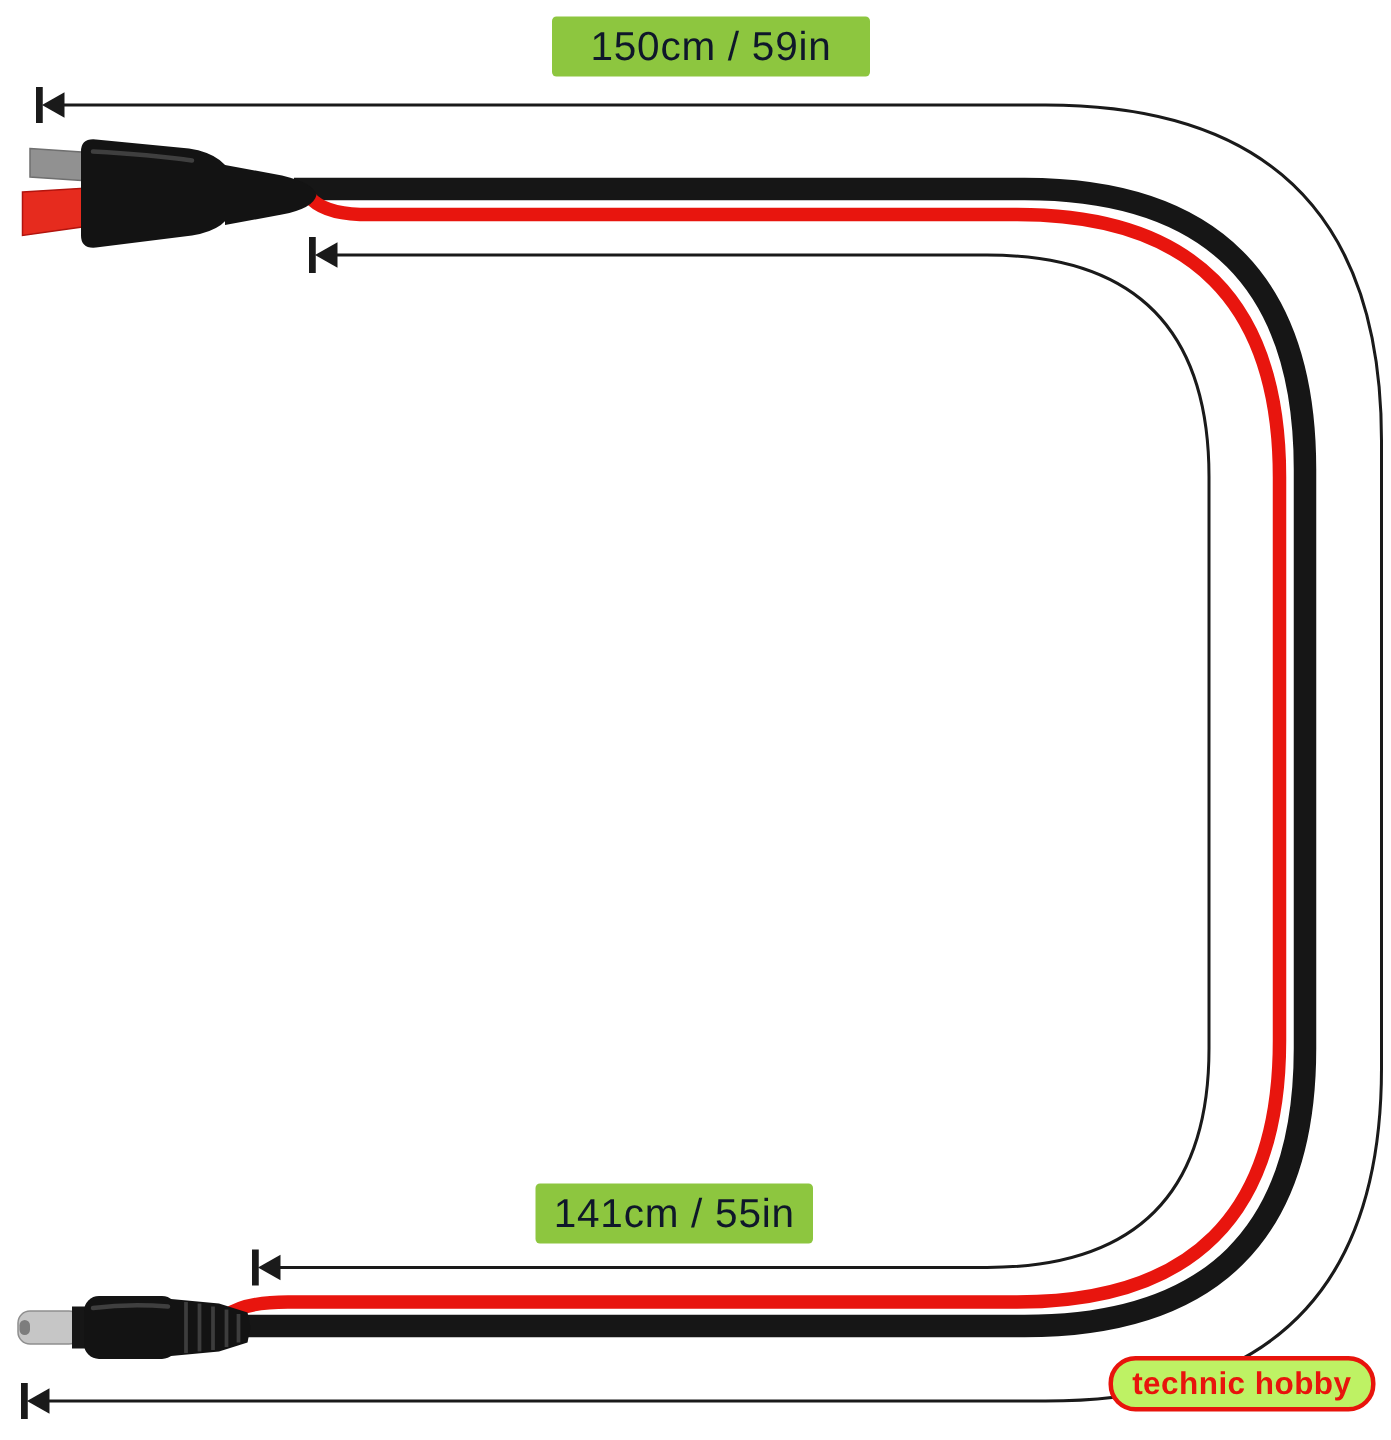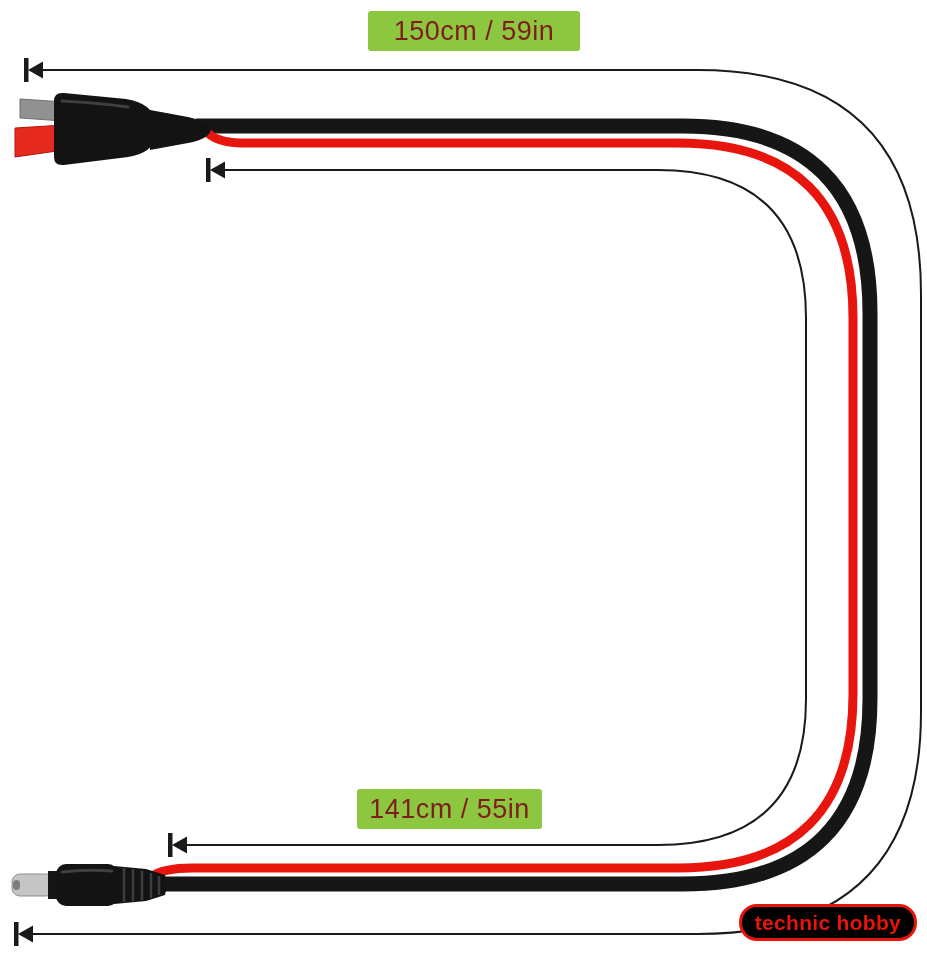--- a/index.html
+++ b/index.html
@@ -8,37 +8,37 @@
     width: 927px; height: 960px;
     background: #ffffff;
     font-family: "Liberation Sans", sans-serif;
     position: relative;
     overflow: hidden;
   }
   .stage { position: absolute; left: 0; top: 0; }
   .badge {
     position: absolute;
     background: #8dc63f;
-    color: #7f1d1d;
+    color: #0f172a;
     font-size: 27px;
     border-radius: 3px;
     display: flex; align-items: center; justify-content: center;
     letter-spacing: 0.5px;
   }
   .badge-top { left: 368px; top: 11px; width: 212px; height: 40px; }
   .badge-bottom { left: 357px; top: 789px; width: 185px; height: 40px; }
   .watermark {
     position: absolute;
     top: 904px; right: 10px;
     height: 37px;
     padding: 0 13px;
     display: flex; align-items: center;
     border: 3px solid #e8140c;
     border-radius: 18px;
-    background: #000000;
+    background: #bef264;
     color: #e8140c;
     font-size: 21px;
     font-weight: bold;
     letter-spacing: 0.3px;
   }
 </style>
 </head>
 <body>
 
 <svg class="stage" width="927" height="960" viewBox="0 0 927 960">

